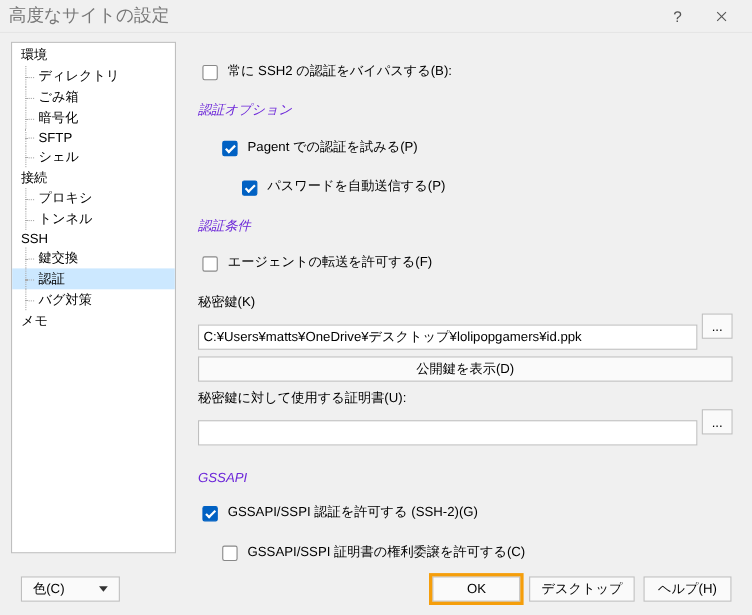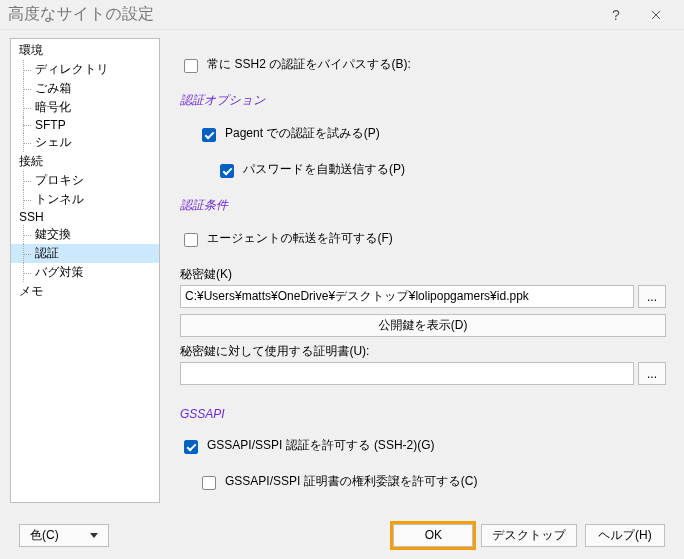--- a/index.html
+++ b/index.html
@@ -111,20 +111,21 @@
   .input-row {
     display: flex; gap: 4px; margin: 2px 0;
   }
   .text-input {
     flex: 1;
     height: 23px;
     border: 1px solid #bfbfbf;
     background: #fff;
     padding: 2px 4px;
     font: inherit;
+    margin-top: 10px;
   }
   .btn {
     height: 23px;
     border: 1px solid #bfbfbf;
     background: #fafafa;
     padding: 0 10px;
     font: inherit;
     display: inline-flex; align-items: center; justify-content: center;
     cursor: default;
   }

